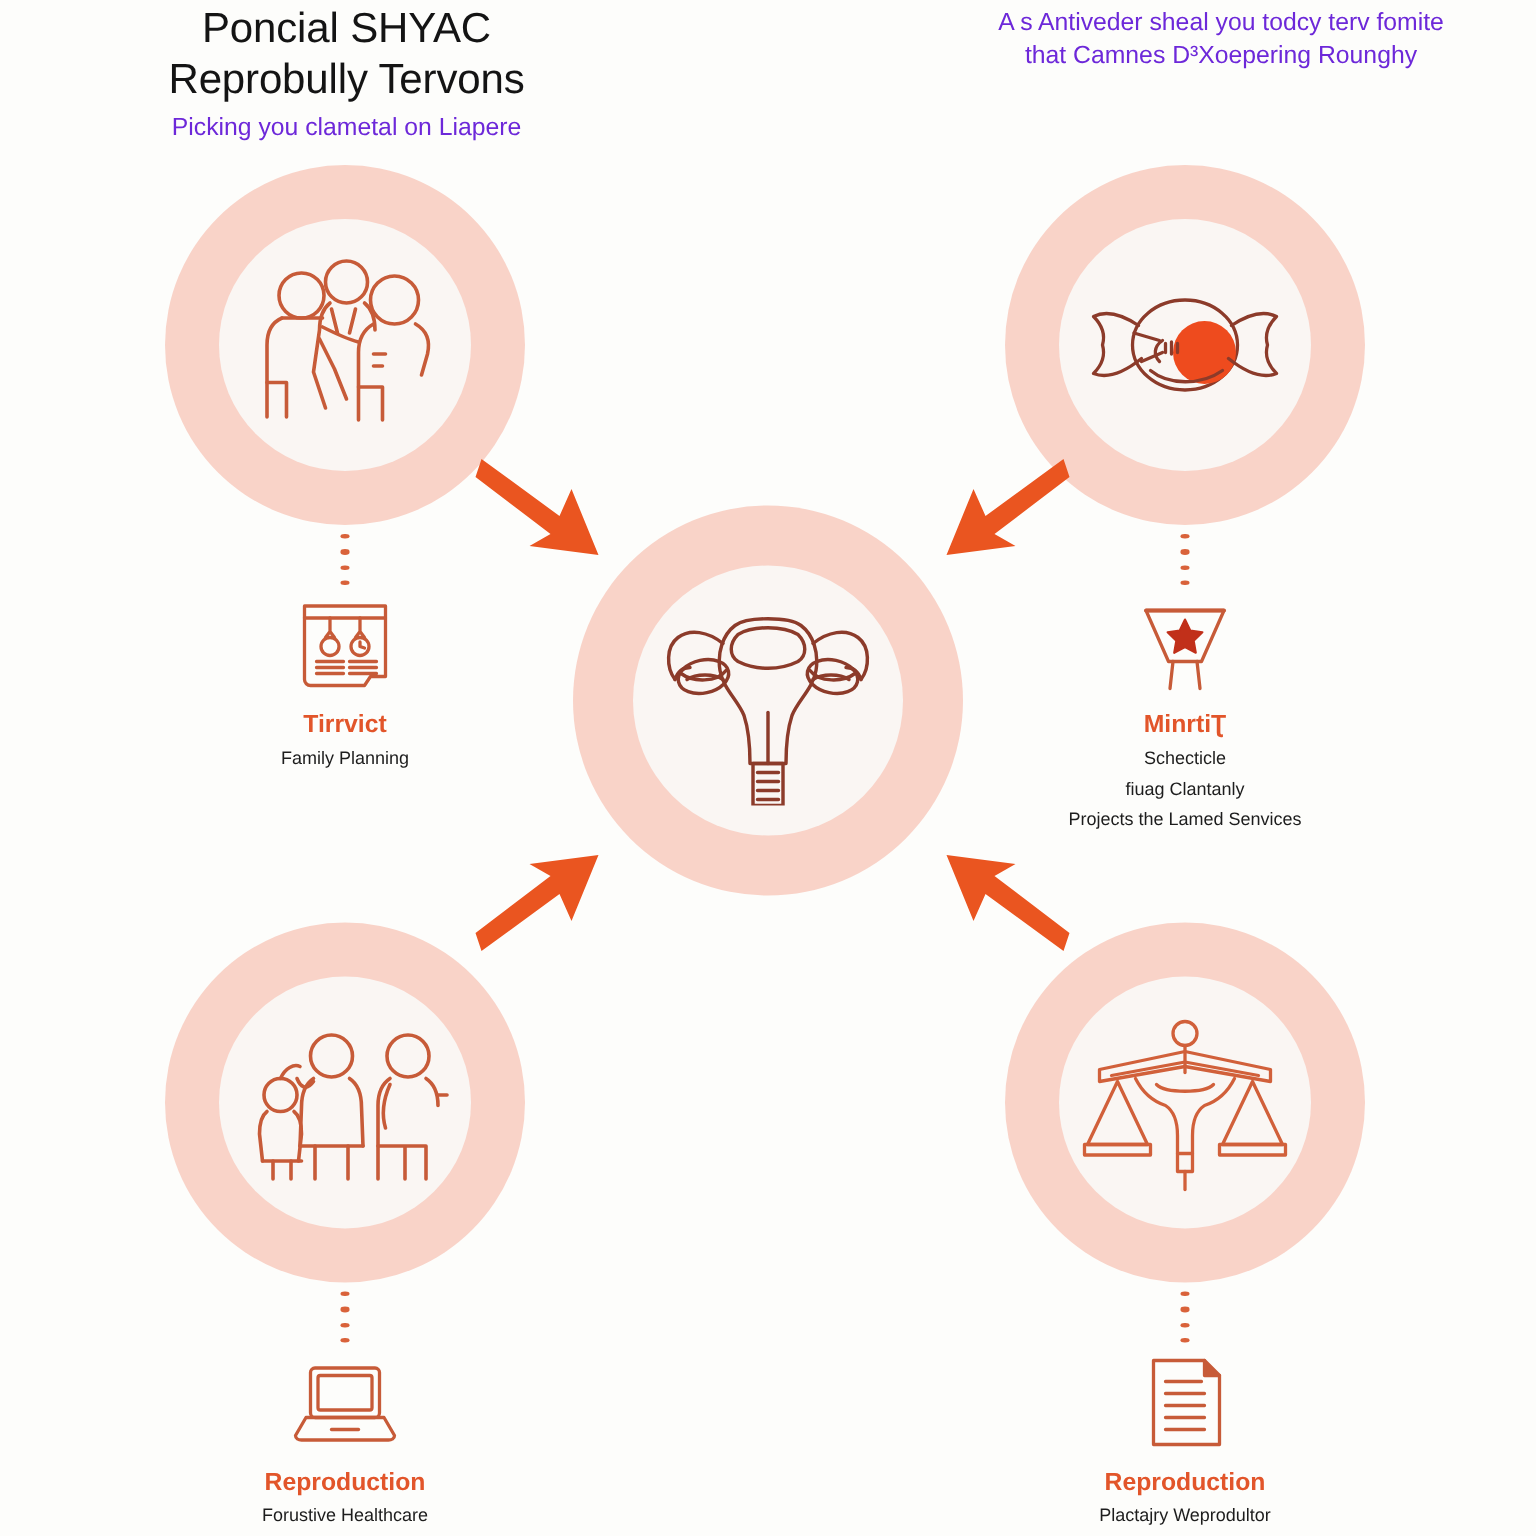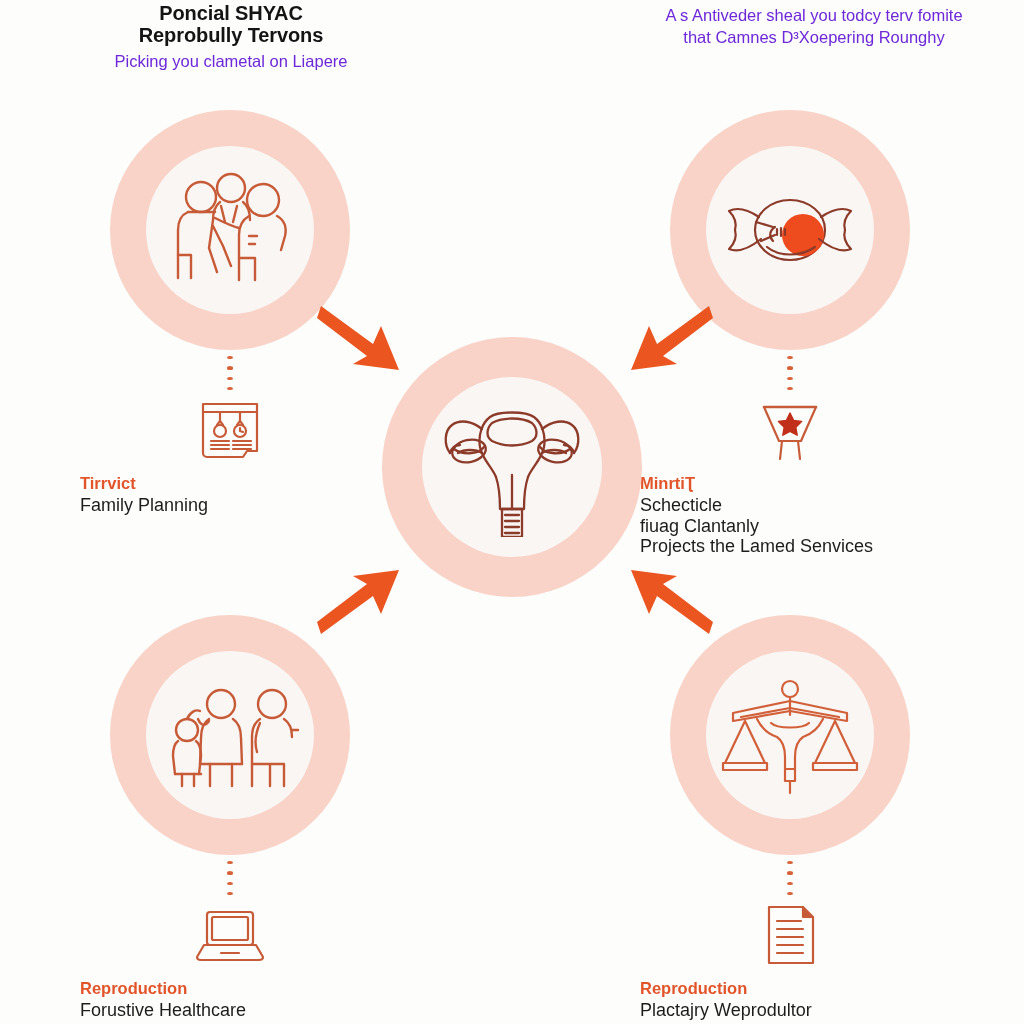--- a/index.html
+++ b/index.html
@@ -21,23 +21,23 @@
     height: 1024px;
   }
 
   
   .heading {
     position: absolute;
     text-align: center;
     color: #141414;
   }
   .heading .h-title {
-    font-size: 20px;
-    font-weight: bold;
-    line-height: 22px;
+    font-size: 28px;
+    font-weight: normal;
+    line-height: 34px;
     letter-spacing: -0.1px;
     white-space: pre-line;
   }
   .heading .h-sub {
     font-size: 16.5px;
     font-weight: normal;
     line-height: 22px;
     color: #6d28d9;
     margin-top: 4px;
     white-space: pre-line;
@@ -110,29 +110,30 @@
     margin: 6px auto 0;
     width: 76px;
     height: 68px;
     display: flex;
     align-items: center;
     justify-content: center;
   }
 
   .labels {
     margin-top: 9px;
+    text-align: center;
   }
   .label-title {
     font-size: 16.5px;
     font-weight: bold;
     color: #E2552A;
     line-height: 21px;
   }
   .label-sub {
-    font-size: 18px;
+    font-size: 12px;
     color: #1d1d1d;
     line-height: 20.5px;
     white-space: pre-line;
     margin-top: 1px;
   }
 
   
   #center-node {
     position: absolute;
     left: 382px;

